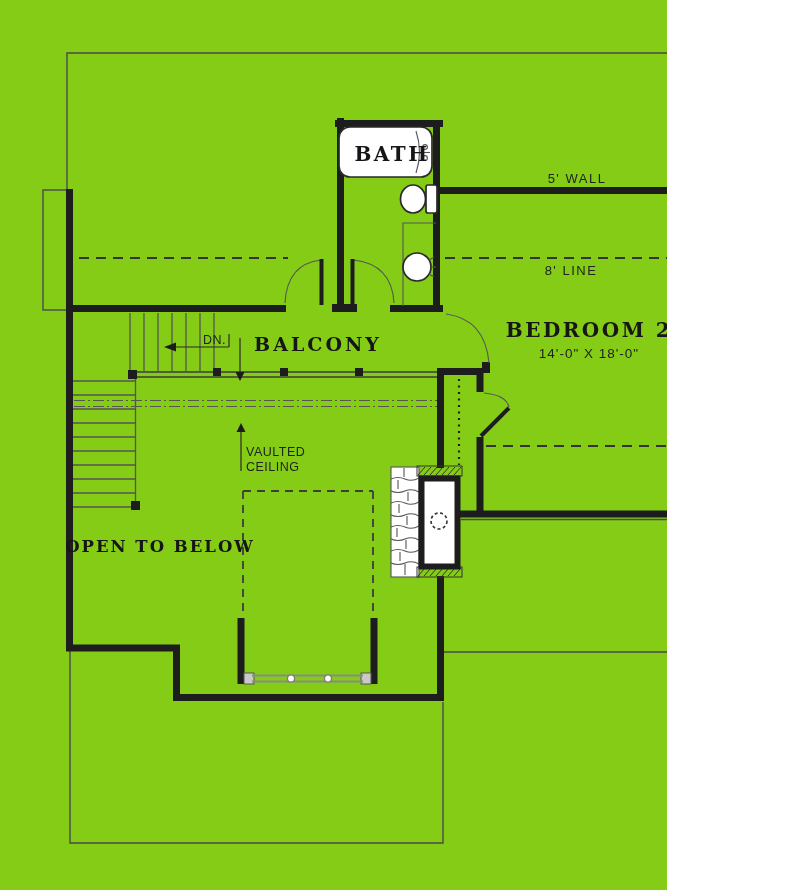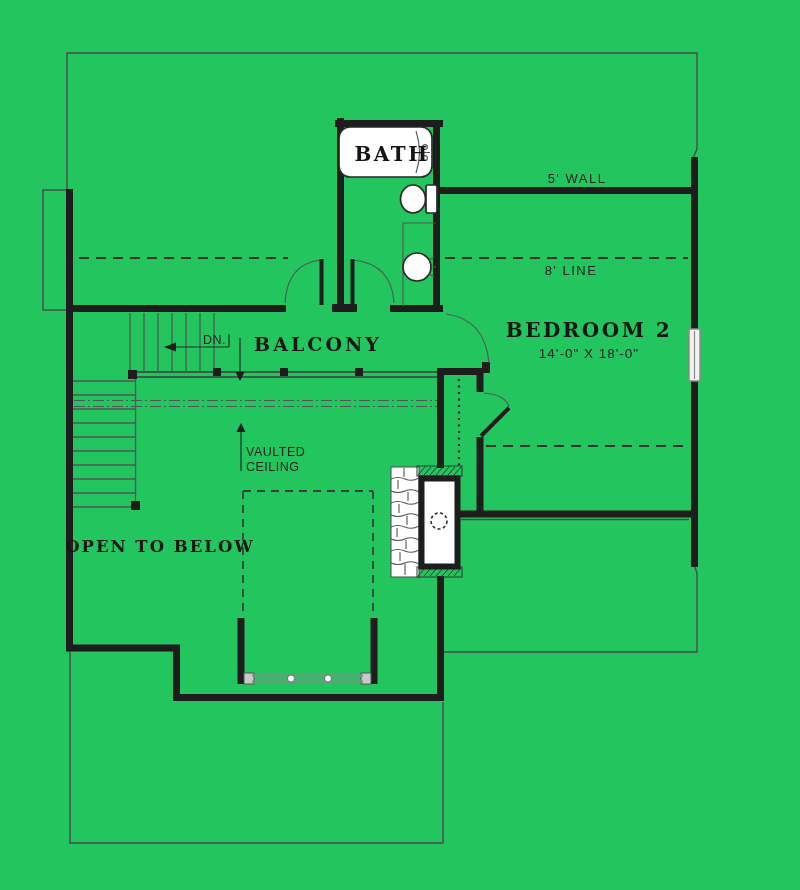--- a/index.html
+++ b/index.html
@@ -1,16 +1,16 @@
 <!DOCTYPE html>
 <html><head>
 <meta charset="utf-8">
 <style>
   html,body{margin:0;padding:0;background:#ffffff;}
-  .plan-wrap{width:800px;height:890px;background:#22c55e;position:relative;overflow:hidden;}
+  .plan-wrap{width:667px;height:890px;background:#84cc16;position:relative;overflow:hidden;}
   svg{display:block;}
   .room-label{font-family:"DejaVu Serif","Liberation Serif",serif;font-weight:bold;fill:#161616;}
   .room-label.lg{font-size:20px;letter-spacing:2.5px;}
   .room-label.md{font-size:19px;letter-spacing:3px;}
   .room-label.sm{font-size:16.5px;letter-spacing:2px;}
   .anno{font-family:"Liberation Sans","DejaVu Sans",sans-serif;font-size:13px;letter-spacing:1.5px;fill:#222;}
   .anno.small{font-size:12.5px;letter-spacing:0.5px;}
   .wall{stroke:#1d1d1d;stroke-width:7;fill:none;stroke-linecap:butt;}
   .wall-thin{stroke:#1d1d1d;stroke-width:4;fill:none;}
   .thin{stroke:#4a4a4a;stroke-width:1.4;fill:none;}

